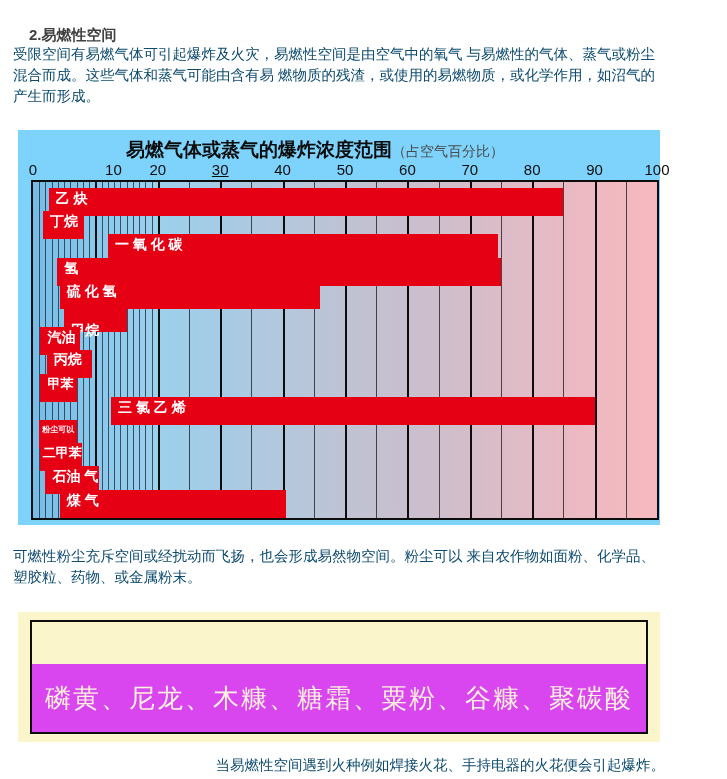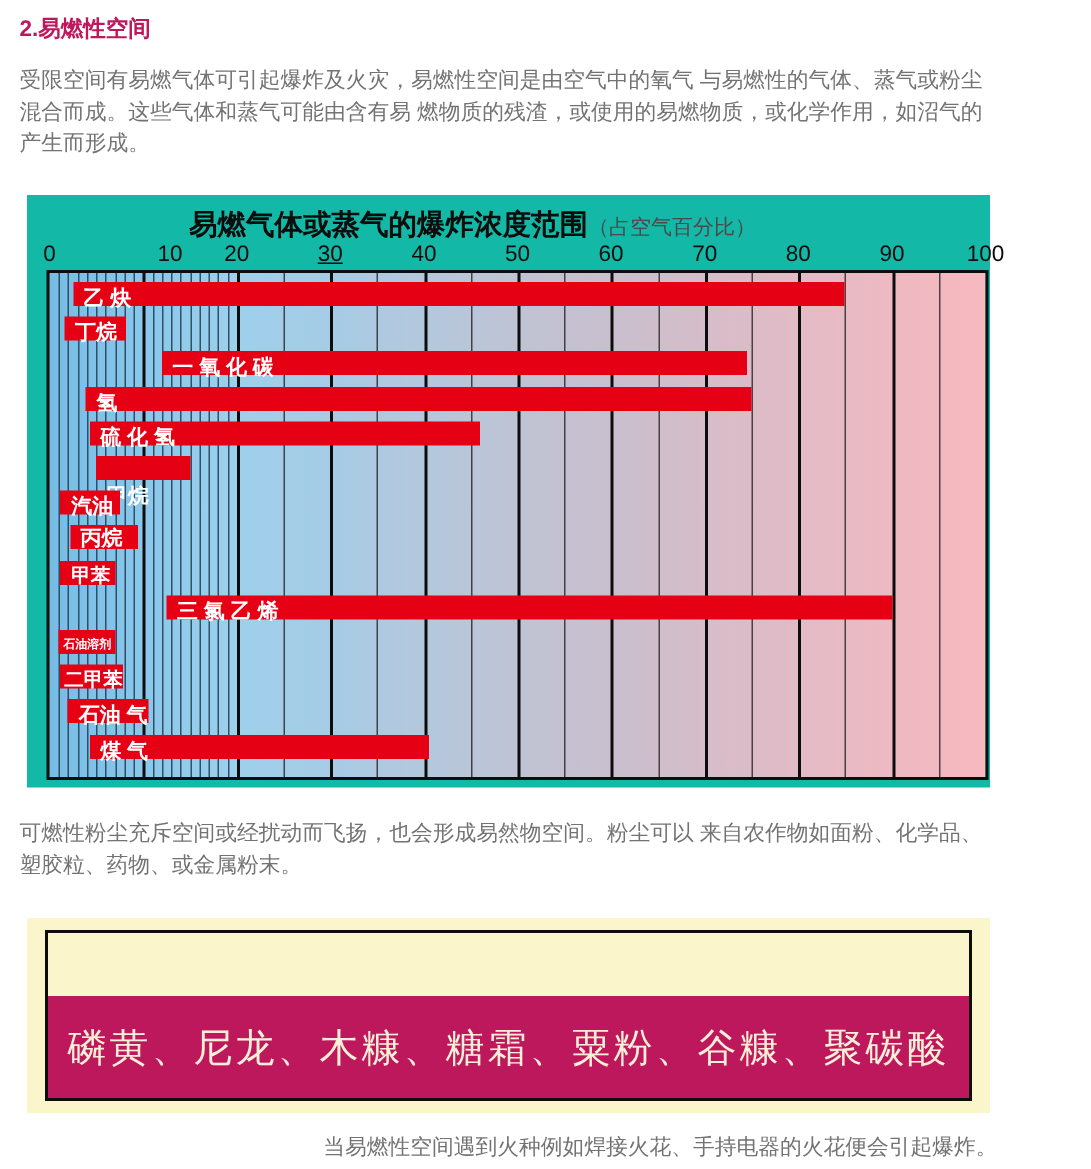--- a/index.html
+++ b/index.html
@@ -1,50 +1,50 @@
 <!DOCTYPE html>
 <html><head>
 <meta charset="utf-8">
 <style>
   html,body{margin:0;padding:0;background:#ffffff;}
   body{width:727px;height:779px;font-family:"Liberation Sans","DejaVu Sans",sans-serif;}
   .page{position:relative;width:727px;height:779px;overflow:hidden;background:#ffffff;}
 
-  .heading{position:absolute;left:13px;top:10px;margin:0;font-size:15px;font-weight:bold;color:#be185d;}
+  .heading{position:absolute;left:13px;top:10px;margin:16px;font-size:15px;font-weight:bold;color:#404040;}
 
-  .body-text{position:absolute;left:13px;margin:0;width:652px;font-size:14.5px;line-height:21px;color:#737373;}
+  .body-text{position:absolute;left:13px;margin:0;width:652px;font-size:14.5px;line-height:21px;color:#0c4a6e;}
   #para1{top:44px;}
   #para2{top:546px;}
   #para3{top:755px;text-align:right;}
 
   
-  .chart-panel{position:absolute;left:18px;top:130px;width:642px;height:395px;background:#14b8a6;}
+  .chart-panel{position:absolute;left:18px;top:130px;width:642px;height:395px;background:#7dd3fc;}
   .chart-title{position:absolute;top:7px;left:0;width:100%;text-align:center;transform:translateX(-24px);white-space:nowrap;}
   .t-main{font-size:19px;font-weight:bold;color:#0d0d0d;}
   .t-sub{font-size:14px;color:#4a4a4a;}
   .axis-row{position:absolute;top:31px;left:15px;width:624px;height:18px;}
   .axis-row span{position:absolute;top:0;transform:translateX(-50%);font-size:15px;color:#0d0d0d;}
   .plot{position:absolute;left:13px;top:50px;width:628px;height:340px;box-sizing:border-box;border:2px solid #0d0d0d;
         background:linear-gradient(to right,
           #77bce5 0%, #8ac7eb 10%, #9dd0ec 20%, #a6cbe5 30%, #b4c8dd 40%,
           #bfc3d4 50%, #c9bfce 60%, #d5bdc9 70%, #e2bbc6 80%, #eeb9c2 90%, #f7b9be 100%);
         overflow:hidden;}
   .grid{position:absolute;top:0;bottom:0;}
   .g1{width:1px;background:#1e3a4d;opacity:.85;}
   .g5{width:1px;background:#222;opacity:.8;}
   .g10{width:2px;background:#0d0d0d;}
-  .bar{position:absolute;height:16px;background:#e60014;}
+  .bar{position:absolute;height:28px;background:#e60014;}
   .bar span{display:block;padding-left:7px;line-height:20px;color:#fff;font-weight:bold;white-space:nowrap;}
 
   
   .dust-panel{position:absolute;left:18px;top:612px;width:642px;height:130px;background:#fbf5cc;}
   .dust-box{position:absolute;left:12px;right:12px;top:8px;bottom:8px;border:2px solid #0d0d0d;}
   .dust-header{height:42px;background:#e30613;display:flex;align-items:center;justify-content:center;
                color:#ffffff;font-weight:bold;font-size:18px;letter-spacing:1px;}
-  .dust-body{position:absolute;top:42px;left:0;right:0;bottom:0;background:#be185d;
+  .dust-body{position:absolute;top:42px;left:0;right:0;bottom:0;background:#d946ef;
              display:flex;align-items:center;justify-content:center;
              font-size:26px;letter-spacing:2px;color:rgba(255,247,221,0.96);white-space:nowrap;text-align:right;}
 </style>
 </head>
 <body>
 
 <div class="page">
 
   <h2 class="heading">2.易燃性空间</h2>
 
@@ -128,21 +128,21 @@
         <div class="bar" style="left: 2.2%; width: 7.3%; top: 168.4px; background: rgb(230, 0, 20);">
           <span style="font-size: 14px; font-family: Liberation Mono, monospace;">丙烷</span>
         </div>
         <div class="bar" style="left: 1.2%; width: 5.9%; top: 191.6px; background: rgb(230, 0, 20);">
           <span style="font-size: 13px;">甲苯</span>
         </div>
         <div class="bar" style="left: 12.5%; width: 77.5%; top: 214.8px; background: rgb(230, 0, 20);">
           <span style="font-size: 14px;">三 氯 乙 烯</span>
         </div>
         <div class="bar" style="left: 1%; width: 6%; top: 238px; background: rgb(230, 0, 20);">
-          <span style="font-size: 8px; padding-left: 3px;">石油溶剂</span>
+          <span style="font-size: 8px; padding-left: 3px;">粉尘可以</span>
         </div>
         <div class="bar" style="left: 1.1%; width: 6.7%; top: 261.2px; background: rgb(230, 0, 20);">
           <span style="font-size: 13px; padding-left: 3px;">二甲苯</span>
         </div>
         <div class="bar" style="left: 2%; width: 8.5%; top: 284.4px; background: rgb(230, 0, 20);">
           <span style="font-size: 14px;">石油 气</span>
         </div>
         <div class="bar" style="left: 4.3%; width: 36.2%; top: 307.6px; background: rgb(230, 0, 20);">
           <span style="font-size: 14px;">煤  气</span>
         </div>

